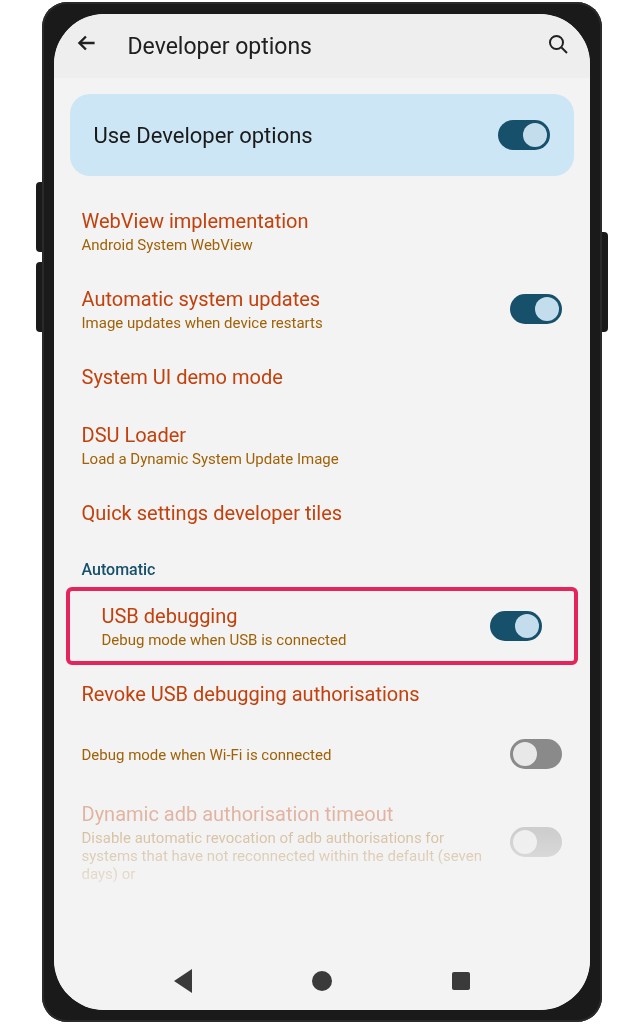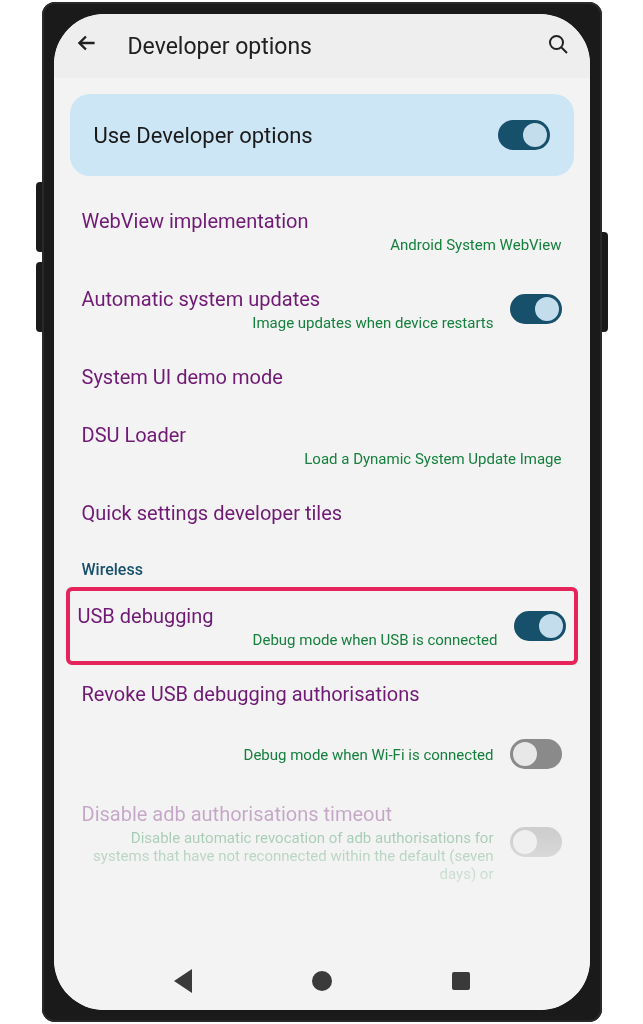--- a/index.html
+++ b/index.html
@@ -9,21 +9,21 @@
     display: flex;
     justify-content: center;
     align-items: flex-start;
     min-height: 1024px;
     width: 643px;
   }
   .phone-frame {
     width: 560px;
     height: 1020px;
     background: #1a1a1a;
-    border-radius: 13px;
+    border-radius: 25px;
     padding: 12px;
     position: relative;
     margin-top: 2px;
     box-shadow: 0 0 0 2px #2a2a2a inset;
   }
   .phone-btn-left {
     position: absolute;
     left: -6px;
     width: 6px;
     background: #1a1a1a;
@@ -116,41 +116,40 @@
     padding: 16px 12px;
     display: flex;
     align-items: center;
     justify-content: space-between;
     gap: 16px;
     cursor: pointer;
   }
   .setting .text { flex: 1; }
   .setting .title {
     font-size: 20px;
-    color: #701a75;
+    color: #c2410c;
     font-weight: 400;
     line-height: 1.3;
   }
   .setting .subtitle {
     font-size: 15px;
-    color: #15803d;
+    color: #a16207;
     margin-top: 2px;
-    text-align: right;
   }
   .section-header {
     font-size: 16px;
     color: #17506b;
     font-weight: 500;
     padding: 18px 12px 8px 12px;
   }
   .highlighted {
     border: 4px solid #e6245c;
     border-radius: 6px;
     margin: 0 -4px;
-    padding: 12px 8px;
+    padding: 12px 32px;
   }
   .fade {
     position: absolute;
     bottom: 0;
     left: 0;
     right: 0;
     height: 120px;
     background: linear-gradient(to bottom, rgba(243,243,243,0) 0%, rgba(243,243,243,0.95) 70%, rgba(243,243,243,1) 100%);
     pointer-events: none;
   }
@@ -254,21 +253,21 @@
             <div class="subtitle">Load a Dynamic System Update Image</div>
           </div>
         </div>
 
         <div class="setting">
           <div class="text">
             <div class="title">Quick settings developer tiles</div>
           </div>
         </div>
 
-        <div class="section-header">Wireless</div>
+        <div class="section-header">Automatic</div>
 
         <div class="setting highlighted">
           <div class="text">
             <div class="title">USB debugging</div>
             <div class="subtitle">Debug mode when USB is connected</div>
           </div>
           <div class="toggle on">
               <div class="knob"></div>
             </div>
         </div>
@@ -283,21 +282,21 @@
           <div class="text">
             <div class="subtitle">Debug mode when Wi-Fi is connected</div>
           </div>
           <div class="toggle off">
               <div class="knob"></div>
             </div>
         </div>
 
         <div class="setting faded-item">
           <div class="text">
-            <div class="title">Disable adb authorisations timeout</div>
+            <div class="title">Dynamic adb authorisation timeout</div>
             <div class="subtitle">Disable automatic revocation of adb authorisations for systems that have not reconnected within the default (seven days) or</div>
           </div>
           <div class="toggle off">
               <div class="knob"></div>
             </div>
         </div>
 
         <div class="fade"></div>
       </div>
 

